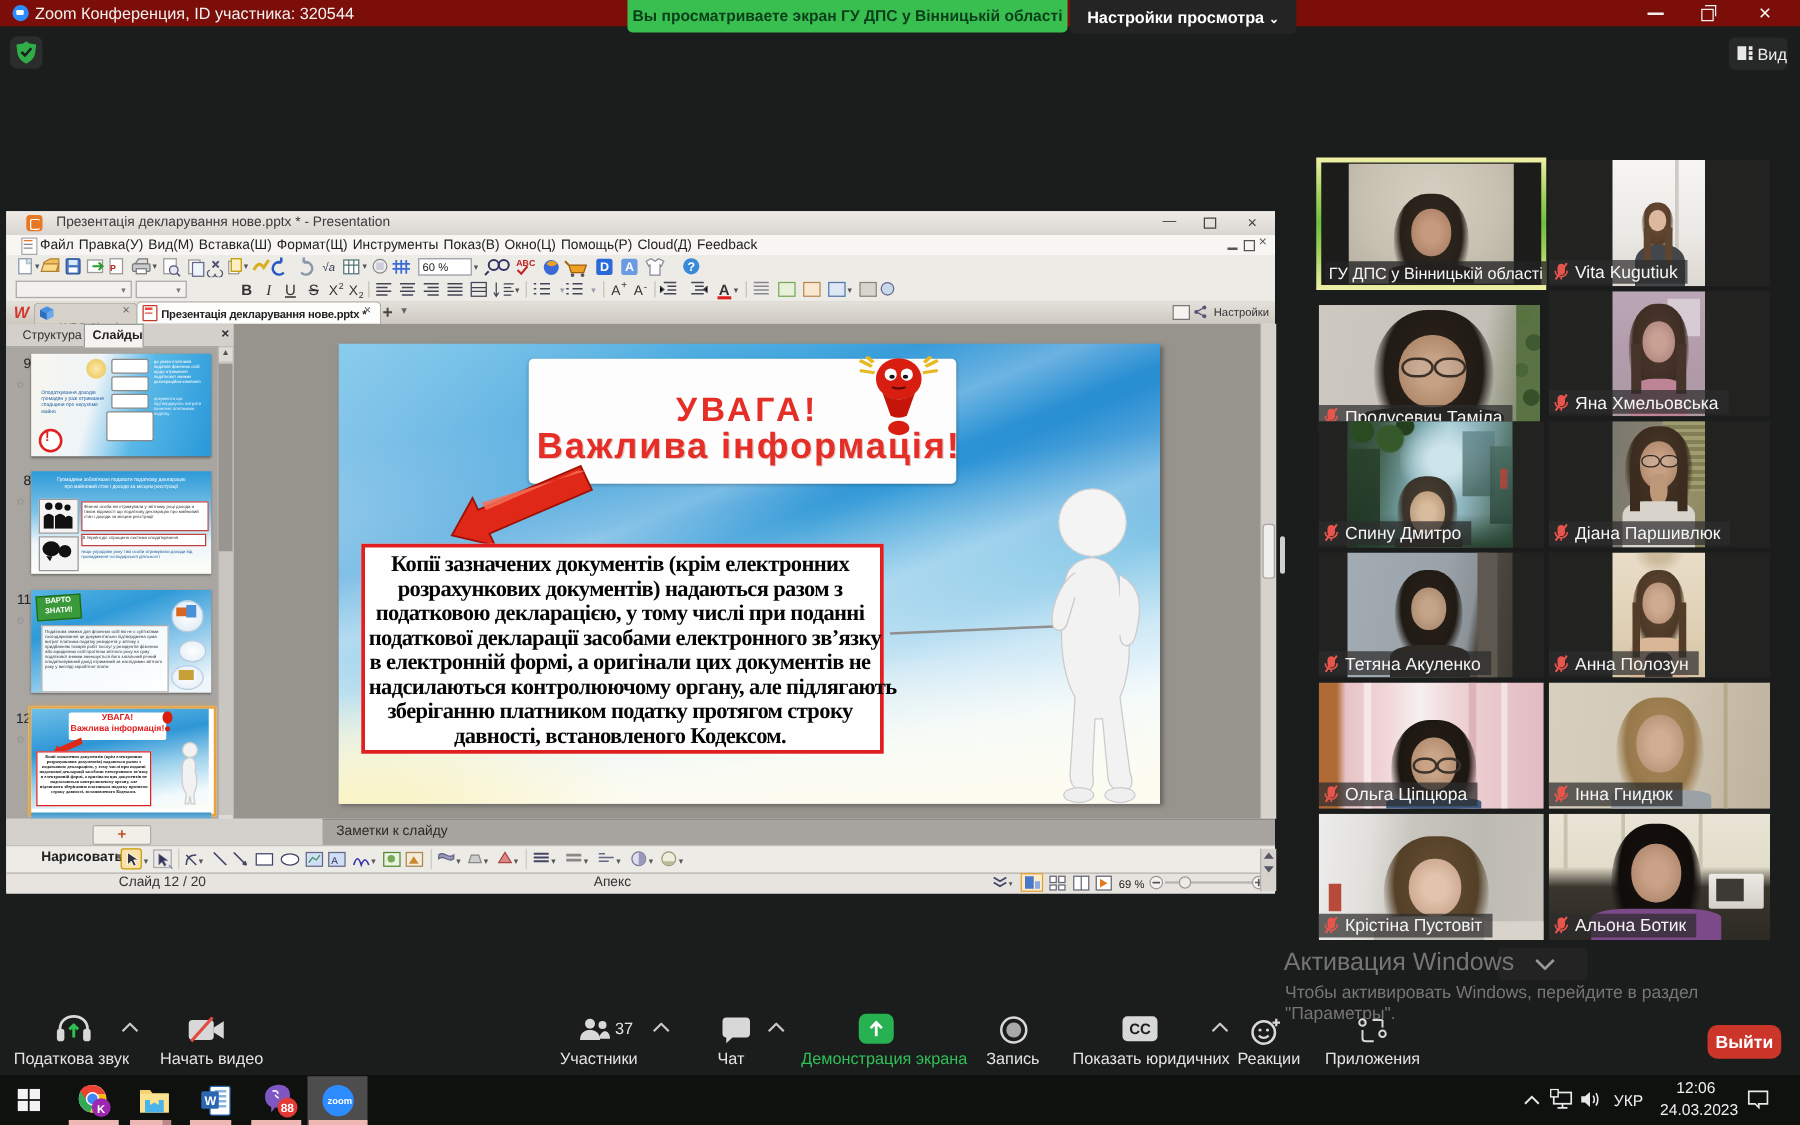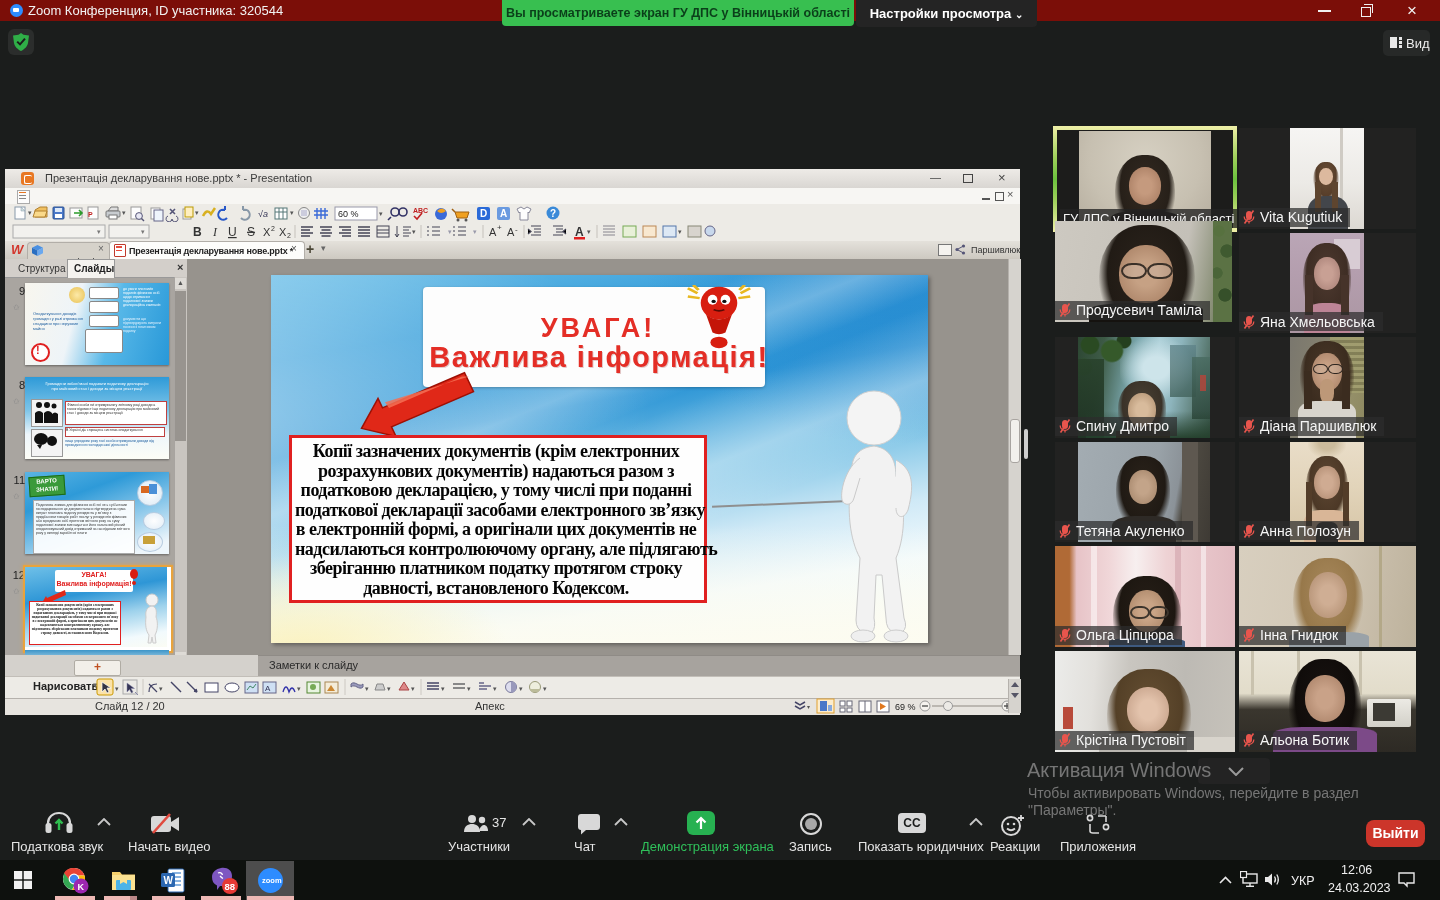--- a/index.html
+++ b/index.html
@@ -45,20 +45,21 @@
   <div class="tx" style="left:40px;top:3px;font-size:11px;color:#3a3a3a;text-align:center;">Презентація декларування нове.pptx * - Presentation</div>
   <div class="tx" style="left:925px;top:2px;font-size:11px;color:#444;">—</div>
   <div class="ab" style="left:958px;top:5px;width:8px;height:7px;border:1px solid #444;"></div>
   <div class="tx" style="left:993px;top:1px;font-size:13px;color:#444;">×</div>
 
   <div class="ab" style="left:0;top:19px;width:1015px;height:16px;background:#f7f6f3;"></div>
   <div class="ab" style="left:12px;top:21px;width:11px;height:12px;background:#fcfcfc;border:1px solid #aaa;"></div>
   <div class="ab" style="left:14px;top:23px;width:7px;height:1px;background:#e87722;"></div>
   <div class="ab" style="left:14px;top:26px;width:7px;height:1px;background:#888;"></div>
   <div class="ab" style="left:14px;top:29px;width:7px;height:1px;background:#888;"></div>
+  <div class="tx" style="left:27px;top:21px;font-size:11px;color:#222;word-spacing:1px;">Файл Правка(У) Вид(М) Вставка(Ш) Формат(Щ) Инструменты Показ(В) Окно(Ц) Помощь(Р) Cloud(Д) Feedback</div>
   <div class="ab" style="left:977px;top:29px;width:8px;height:2px;background:#555;"></div>
   <div class="ab" style="left:990px;top:23px;width:7px;height:7px;border:1.2px solid #555;"></div>
   <div class="tx" style="left:1002px;top:19px;font-size:11px;color:#555;">×</div>
 
   <div class="ab" style="left:0;top:35px;width:1015px;height:18px;background:#edebe6;"></div>
   <div class="ab" id="tb1" style="left:0;top:35px;width:1015px;height:18px;">
     <svg width="1015" height="18" viewBox="0 0 1015 18">
       <g>
         <rect x="10" y="3" width="10" height="12" fill="#fdfdfd" stroke="#8899aa"></rect>
           <path d="M16 3 l4 4 l-4 0 z" fill="#cdd" stroke="#8899aa" stroke-width=".5"></path>
@@ -198,21 +199,21 @@
   <div class="tx" style="left:286px;top:74px;font-size:10px;color:#555;">×</div>
   <div class="tx" style="left:301px;top:72px;font-size:14px;font-weight:bold;color:#4a4636;">+</div>
   <div class="tx" style="left:316px;top:74px;font-size:9px;color:#666;">▾</div>
   <div class="ab" style="left:933px;top:75px;width:12px;height:10px;border:1px solid #777;background:#f5f3ef;"></div>
   <svg class="ab" style="left:950px;top:75px;" width="11" height="11" viewBox="0 0 11 11">
       <circle cx="8.5" cy="2" r="1.6" fill="#557"></circle>
       <circle cx="8.5" cy="9" r="1.6" fill="#557"></circle>
       <circle cx="2" cy="5.5" r="1.6" fill="#557"></circle>
       <path d="M2 5.5 L8.5 2 M2 5.5 L8.5 9" stroke="#557"></path>
     </svg>
-  <div class="tx" style="left:966px;top:76px;font-size:9px;color:#333;">Паршивлюк</div>
+  <div class="tx" style="left:966px;top:76px;font-size:9px;color:#333;">Настройки</div>
 
   <div class="ab" style="left:0;top:90px;width:182px;height:396px;background:#a9a5a0;"></div>
   <div class="ab" style="left:0;top:90px;width:182px;height:18px;background:#d3cfca;border-bottom:1px solid #999;"></div>
   <div class="tx" style="left:13px;top:94px;font-size:10px;color:#333;">Структура</div>
   <div class="ab" style="left:62px;top:90px;width:46px;height:18px;background:#f5f3ef;border:1px solid #999;border-bottom:none;"></div>
   <div class="tx" style="left:69px;top:94px;font-size:10px;font-weight:bold;color:#222;">Слайды</div>
   <div class="tx" style="left:172px;top:92px;font-size:11px;font-weight:bold;color:#333;">×</div>
 
   <div id="thumbs">
     <div class="tx" style="left:8px;top:116px;width:12px;text-align:right;font-size:11px;color:#222;">9</div>
@@ -471,21 +472,21 @@
       <div class="ab" style="left:29px;top:40px;width:14px;height:17px;background:#dcb99e;border-radius:48%;"></div>
       <div class="ab" style="left:18px;top:68px;width:40px;height:34px;background:#43464b;border-radius:40% 40% 0 0;"></div>
       <div class="ab" style="left:25px;top:54px;width:6px;height:30px;background:#5e452f;"></div>
       <div class="ab" style="left:42px;top:54px;width:6px;height:30px;background:#5e452f;"></div>
     </div>
     <div class="lbl"><svg width="12" height="14" viewBox="0 0 12 14">
           <use href="#micoff"></use>
         </svg>Vita Kugutiuk</div>
   </div>
 
-  <div class="tile" style="left:1055px;top:221px;width:177px;height:100.6px;">
+  <div class="tile" style="left:1055px;top:244px;width:177px;height:100.6px;">
     <div class="vid" style="left:0;width:100%;background:linear-gradient(100deg,#cdc9c1 0%,#c4c0b8 70%,#8a9078 88%,#4c6240 100%);">
       <div class="ab" style="left:158px;top:0;width:22px;height:101px;background:radial-gradient(circle 6px at 6px 10px,#57713f 90%,transparent),radial-gradient(circle 7px at 14px 30px,#3f5a30 90%,transparent),radial-gradient(circle 6px at 4px 52px,#4a6538 90%,transparent),radial-gradient(circle 7px at 12px 74px,#36502a 90%,transparent),#5b7244;"></div>
       <div class="ab" style="left:44px;top:4px;width:96px;height:114px;background:radial-gradient(ellipse at 50% 42%,#2c241d 0%,#211b15 58%,rgba(33,27,21,0) 72%);border-radius:45%;"></div>
       <div class="ab" style="left:64px;top:24px;width:54px;height:58px;background:radial-gradient(#c6a184 30%,#a88064 90%);border-radius:48%;"></div>
       <div class="ab" style="left:66px;top:42px;width:22px;height:12px;border:2px solid #3a3028;border-radius:50% / 60%;background:rgba(210,200,190,.25);"></div>
       <div class="ab" style="left:92px;top:42px;width:22px;height:12px;border:2px solid #3a3028;border-radius:50% / 60%;background:rgba(210,200,190,.25);"></div>
       <div class="ab" style="left:34px;top:82px;width:114px;height:20px;background:#15120f;border-radius:35% 35% 0 0;"></div>
     </div>
     <div class="lbl"><svg width="12" height="14" viewBox="0 0 12 14">
           <use href="#micoff"></use>

